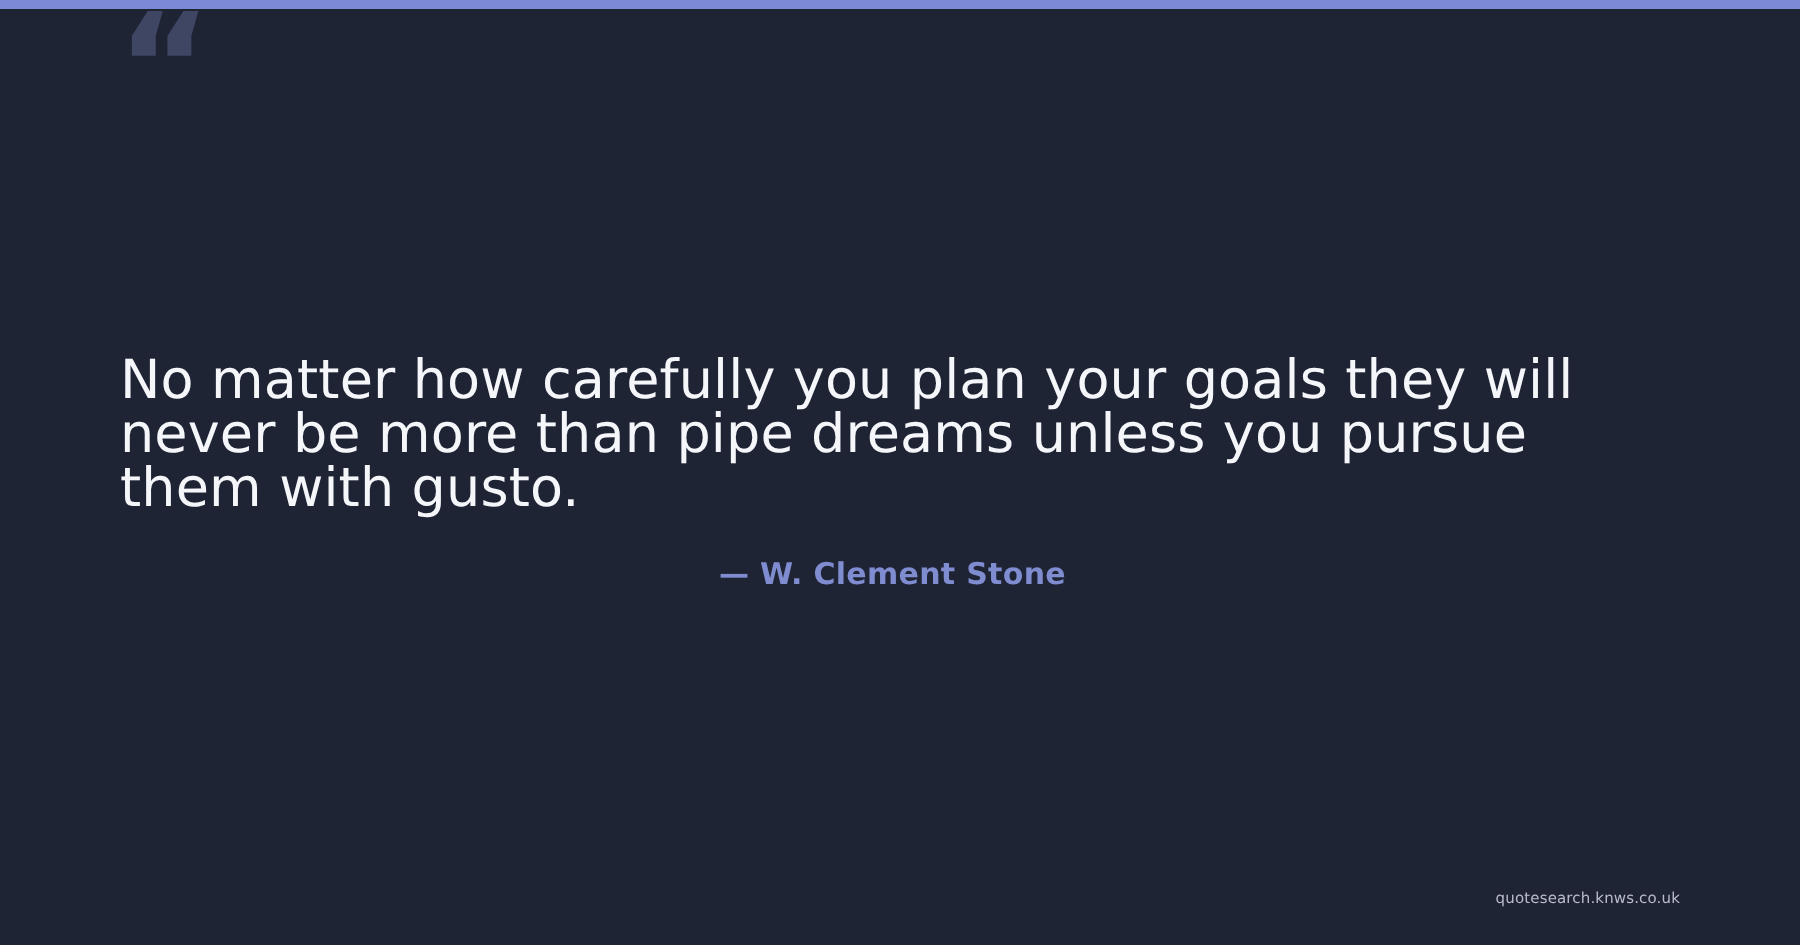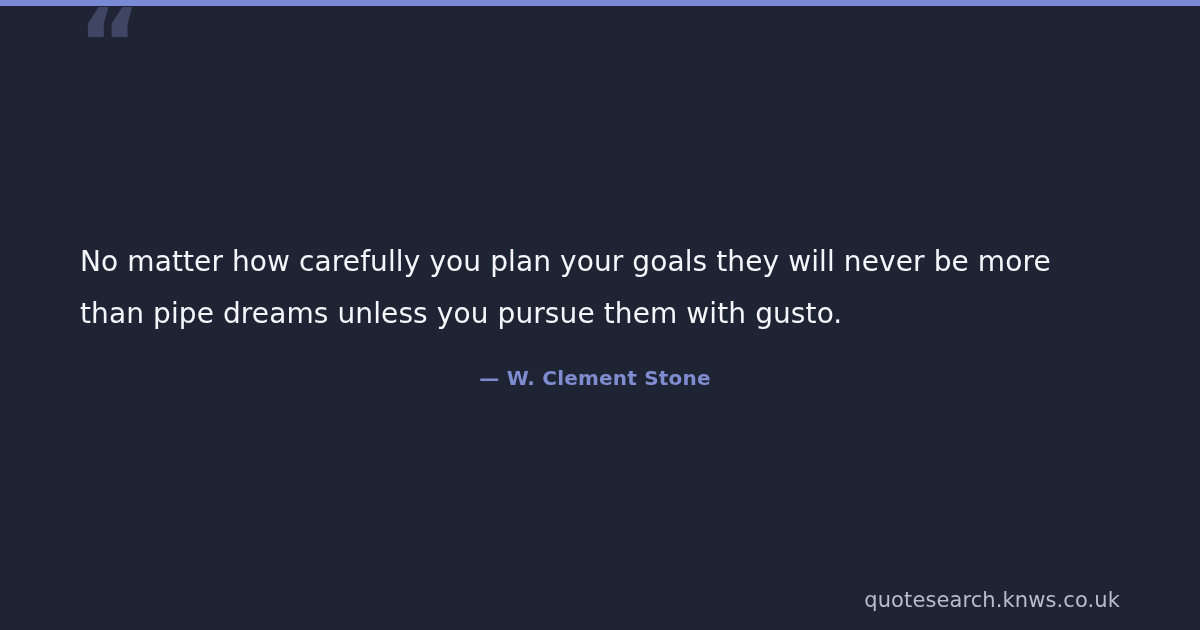--- a/index.html
+++ b/index.html
@@ -53,23 +53,23 @@
   #quote-content {
     position: absolute;
     left: 80px;
     top: 236px;
     width: 1030px;
   }
 
   #quote-text {
     margin: 0;
     font-family: "DejaVu Sans", sans-serif;
-    font-size: 28px;
+    font-size: 36px;
     font-weight: 400;
-    line-height: 52px;
+    line-height: 36px;
     color: #f5f6f9;
     letter-spacing: 0.1px;
   }
 
   #quote-attribution {
     margin: 0;
     padding-top: 25px;
     font-family: "DejaVu Sans", sans-serif;
     font-size: 20px;
     font-weight: 700;
@@ -79,21 +79,21 @@
     white-space: nowrap;
     text-align: center;
   }
 
   
   #footer-source {
     position: absolute;
     right: 80px;
     bottom: 21px;
     font-family: "DejaVu Sans", sans-serif;
-    font-size: 21px;
+    font-size: 10px;
     font-weight: 400;
     line-height: 18px;
     color: #b8bccd;
     letter-spacing: 0.1px;
     text-align: right;
     white-space: nowrap;
   }
 </style>
 </head>
 <body>

